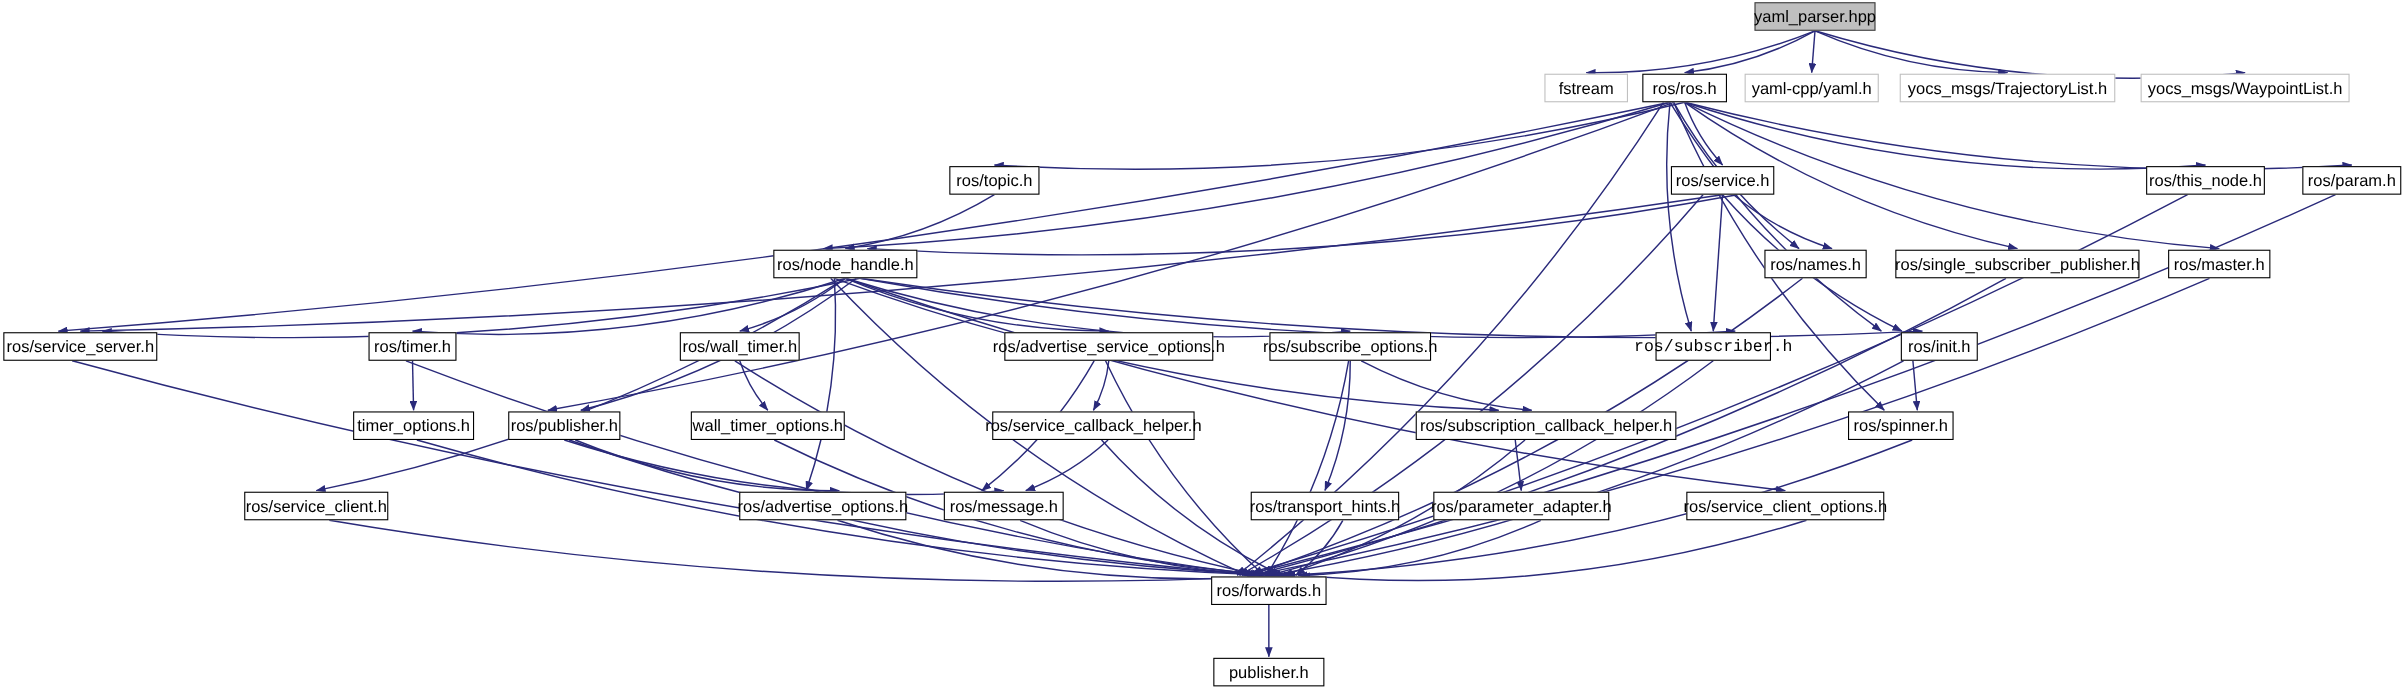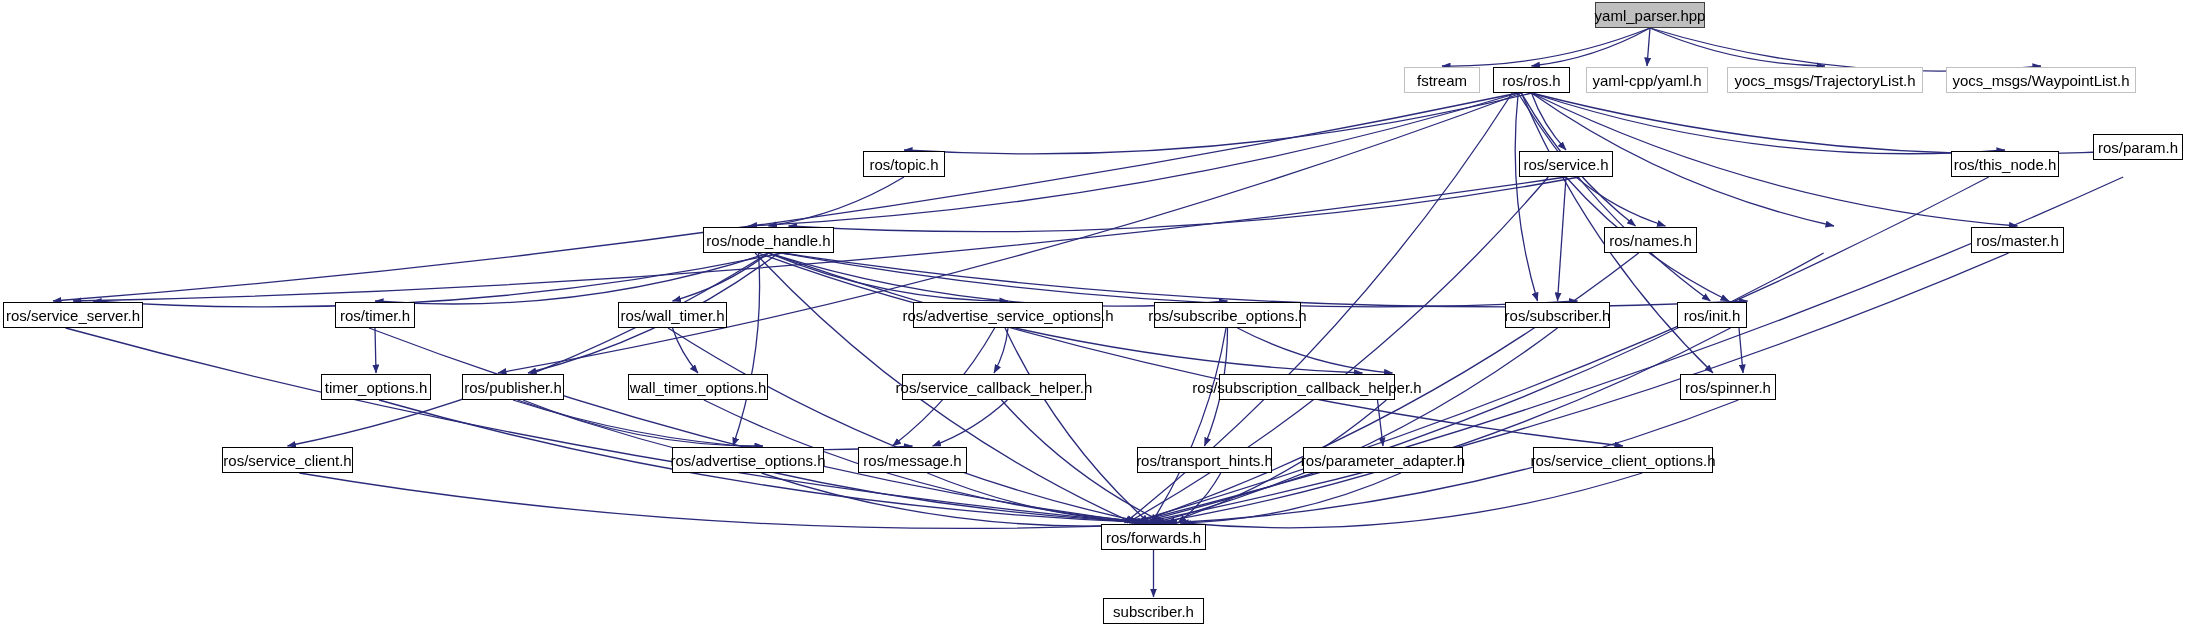--- a/index.html
+++ b/index.html
@@ -164,66 +164,69 @@
       </div>
       <div class="node" style="left: 863px; top: 151px; width: 82px;">
         <span>ros/topic.h</span>
       </div>
       <div class="node" style="left: 1519px; top: 151px; width: 94px;">
         <span>ros/service.h</span>
       </div>
       <div class="node" style="left: 1951px; top: 151px; width: 108px;">
         <span>ros/this_node.h</span>
       </div>
-      <div class="node" style="left: 2093px; top: 134px; width: 90px;">
+      <div class="node" style="left: 2093px; top: 151px; width: 90px;">
         <span>ros/param.h</span>
       </div>
       <div class="node" style="left: 703px; top: 227px; width: 131px;">
         <span>ros/node_handle.h</span>
       </div>
       <div class="node" style="left: 1604px; top: 227px; width: 93px;">
         <span>ros/names.h</span>
       </div>
+      <div class="node" style="left: 1723px; top: 227px; width: 222px;">
+        <span>ros/single_subscriber_publisher.h</span>
+      </div>
       <div class="node" style="left: 1971px; top: 227px; width: 93px;">
         <span>ros/master.h</span>
       </div>
       <div class="node" style="left: 3px; top: 302px; width: 140px;">
         <span>ros/service_server.h</span>
       </div>
       <div class="node" style="left: 335px; top: 302px; width: 80px;">
         <span>ros/timer.h</span>
       </div>
       <div class="node" style="left: 618px; top: 302px; width: 109px;">
         <span>ros/wall_timer.h</span>
       </div>
       <div class="node" style="left: 913px; top: 302px; width: 190px;">
         <span>ros/advertise_service_options.h</span>
       </div>
       <div class="node" style="left: 1154px; top: 302px; width: 147px;">
         <span>ros/subscribe_options.h</span>
       </div>
-      <div class="node" style="left: 1505px; top: 302px; width: 105px;">
+      <div class="node" style="left: 1505px; top: 302px; width: 105px; font-family: Liberation Mono, monospace;">
         <span>ros/subscriber.h</span>
       </div>
-      <div class="node" style="left: 1677px; top: 302px; width: 70px;">
+      <div class="node" style="left: 1728px; top: 302px; width: 70px;">
         <span>ros/init.h</span>
       </div>
       <div class="node" style="left: 321px; top: 374px; width: 110px;">
         <span>timer_options.h</span>
       </div>
       <div class="node" style="left: 462px; top: 374px; width: 102px; align-items: center;">
         <span>ros/publisher.h</span>
       </div>
       <div class="node" style="left: 628px; top: 374px; width: 140px;">
         <span>wall_timer_options.h</span>
       </div>
       <div class="node" style="left: 902px; top: 374px; width: 184px;">
         <span>ros/service_callback_helper.h</span>
       </div>
-      <div class="node" style="left: 1219px; top: 374px; width: 176px;">
+      <div class="node" style="left: 1287px; top: 374px; width: 237px;">
         <span>ros/subscription_callback_helper.h</span>
       </div>
       <div class="node" style="left: 1680px; top: 374px; width: 96px;">
         <span>ros/spinner.h</span>
       </div>
       <div class="node" style="left: 222px; top: 447px; width: 131px;">
         <span>ros/service_client.h</span>
       </div>
       <div class="node" style="left: 672px; top: 447px; width: 152px;">
         <span>ros/advertise_options.h</span>
@@ -237,16 +240,16 @@
       <div class="node" style="left: 1303px; top: 447px; width: 160px; align-items: center;">
         <span>ros/parameter_adapter.h</span>
       </div>
       <div class="node" style="left: 1533px; top: 447px; width: 180px;">
         <span>ros/service_client_options.h</span>
       </div>
       <div class="node" style="left: 1101px; top: 524px; width: 105px;">
         <span>ros/forwards.h</span>
       </div>
       <div class="node" style="left: 1103px; top: 598px; width: 101px;">
-        <span>subscriber.h</span>
+        <span>publisher.h</span>
       </div>
     </div>
 </div>
 
 </body></html>

